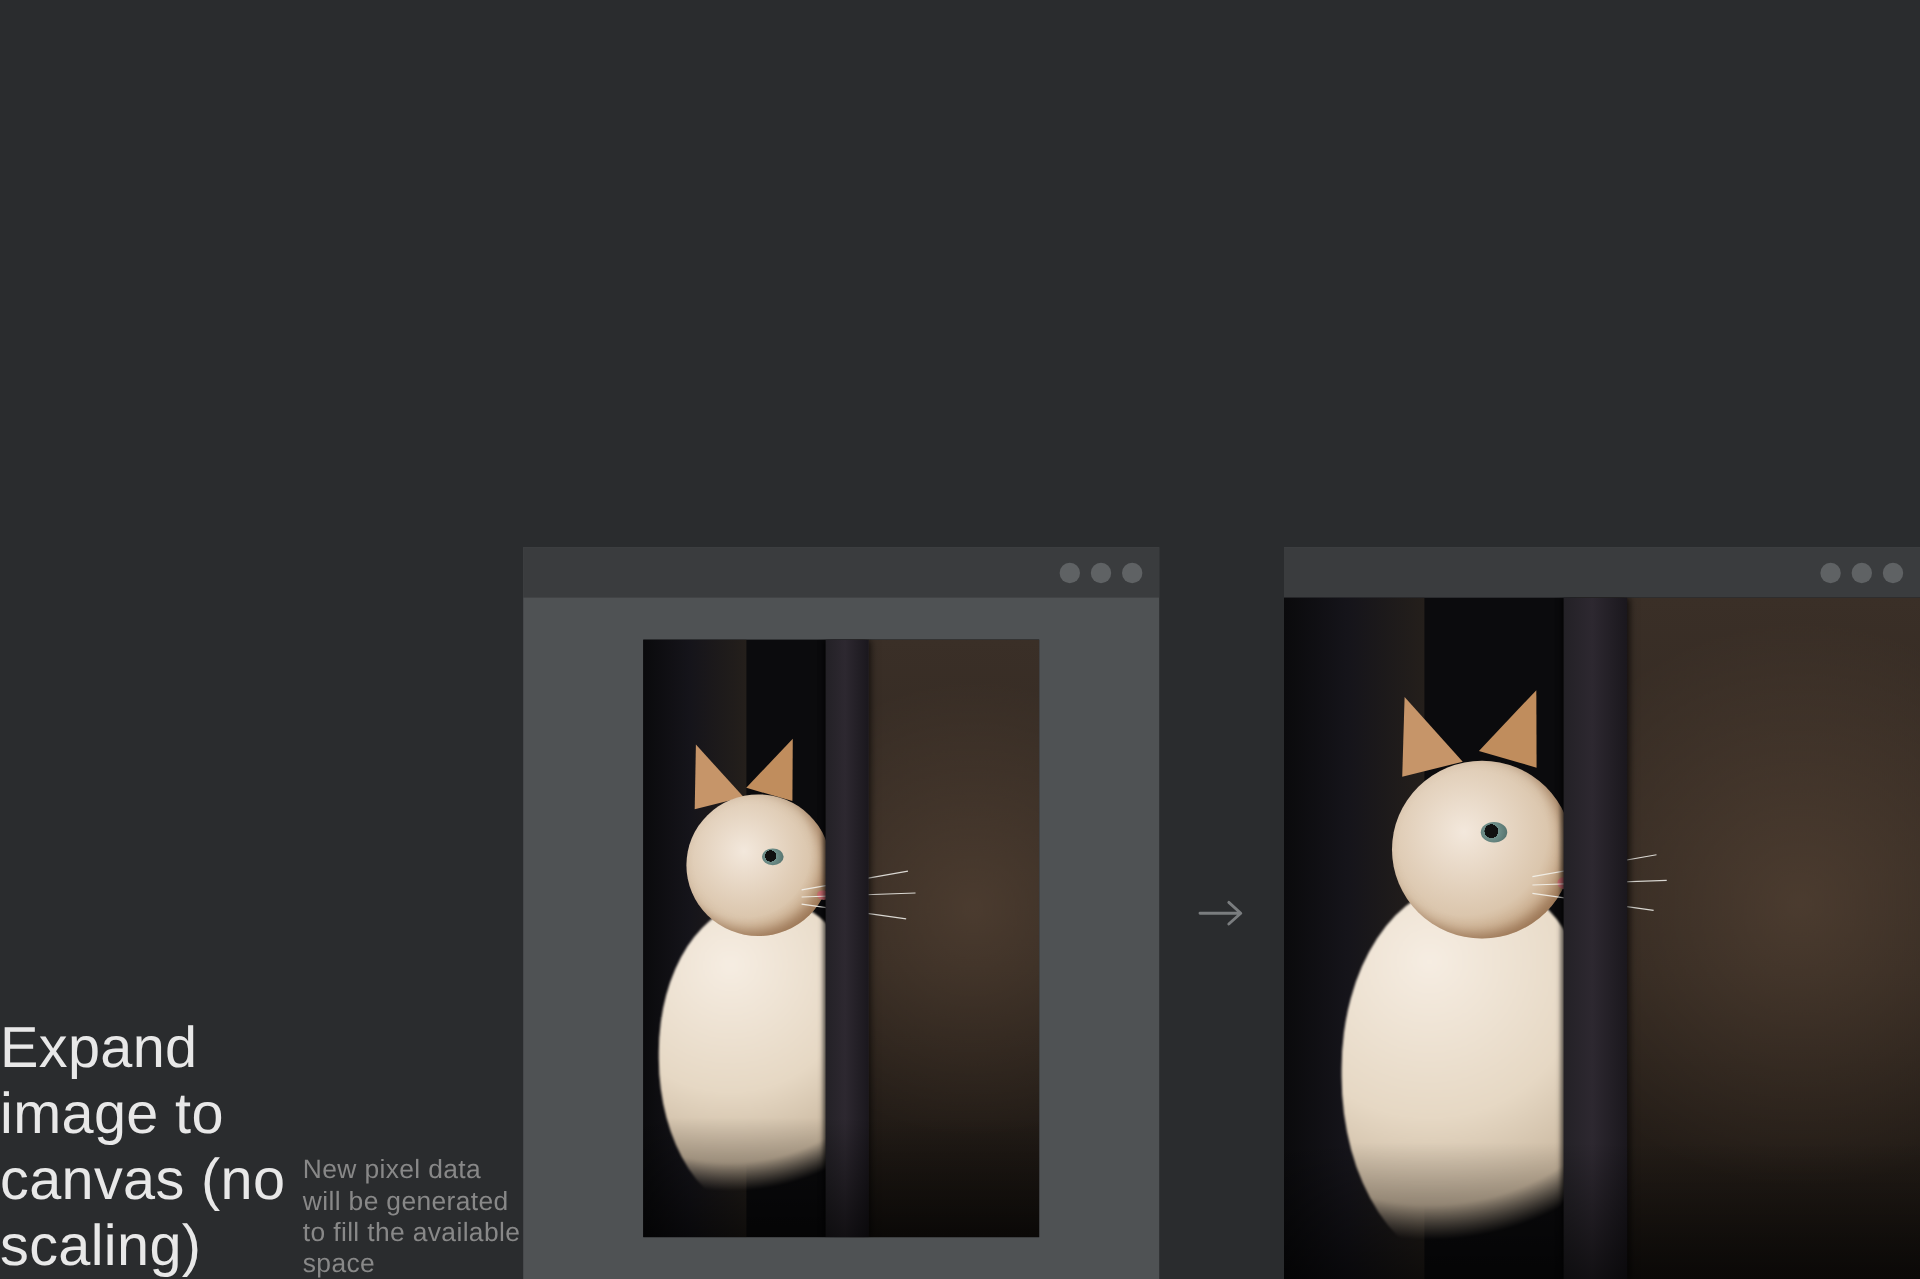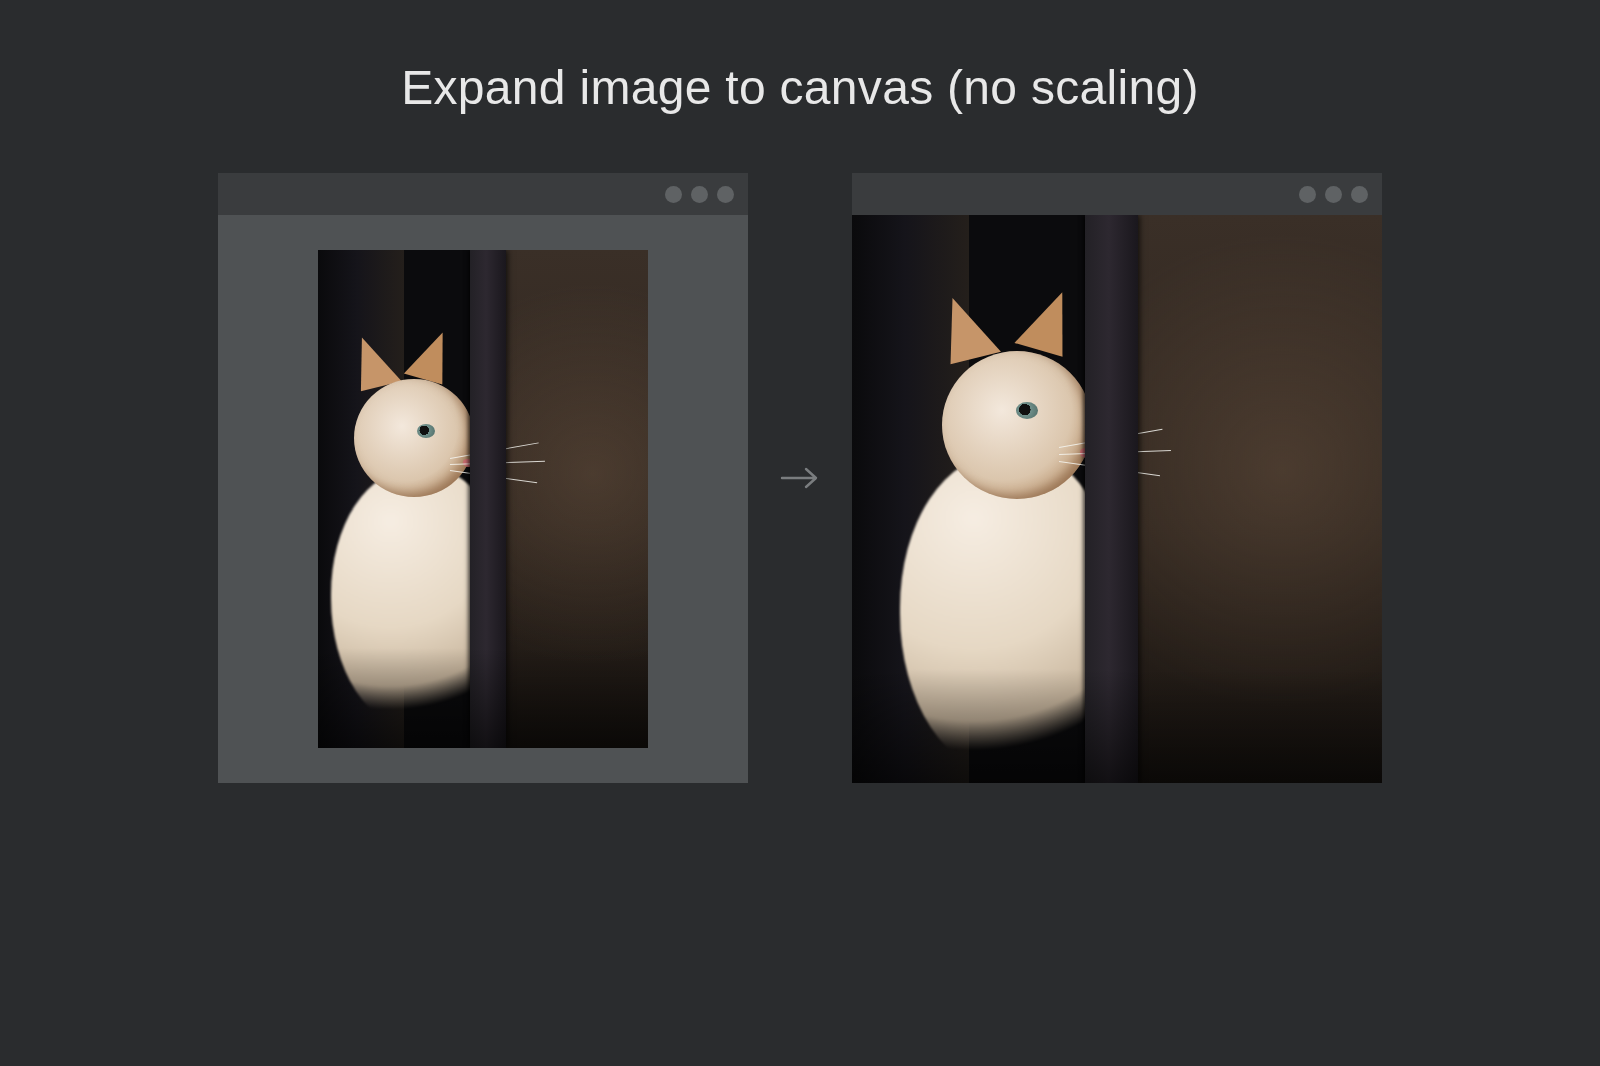--- a/index.html
+++ b/index.html
@@ -7,22 +7,22 @@
     width: 1600px;
     height: 1066px;
     background: #2a2c2e;
     font-family: "Segoe UI", -apple-system, BlinkMacSystemFont, sans-serif;
     overflow: hidden;
   }
   .page {
     width: 100%;
     height: 100%;
     display: flex;
-    flex-direction: column;
-    align-items: center;
+    flex-direction: row;
+    align-items: flex-end;
     padding-top: 60px;
   }
   .title {
     color: #e8e8e8;
     font-size: 48px;
     font-weight: 300;
     letter-spacing: 0.3px;
   }
   .subtitle {
     color: #888;
@@ -186,20 +186,21 @@
   .scene-after .cat-body    { left: 9%; top: 42%; width: 210px; height: 320px; border-radius: 48% 40% 50% 50%; }
   .scene-after .whiskers    { left: 39%; top: 42%; }
 </style>
 </head>
 <body>
 
 <div class="page">
 
   <h1 class="title">Expand image to canvas (no scaling)</h1>
 
+  <p class="subtitle">New pixel data will be generated to fill the available space</p>
 
   <div class="row">
 
     <div class="window">
       <div class="titlebar">
         <div class="dot"></div>
         <div class="dot"></div>
         <div class="dot"></div>
       </div>
       <div class="canvas">

